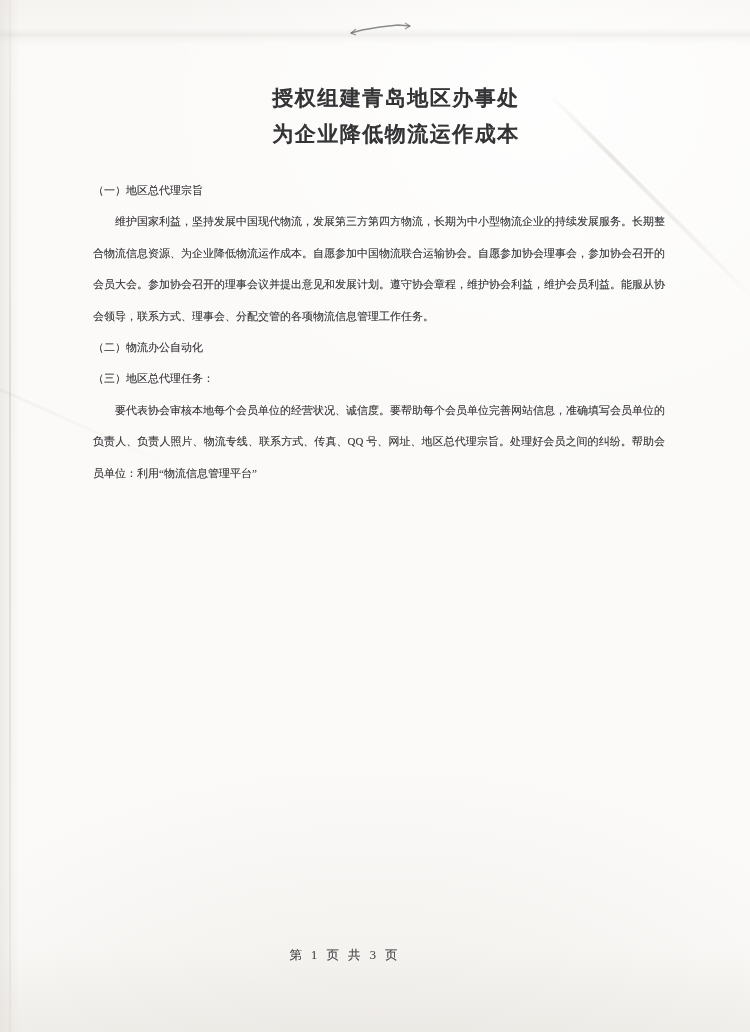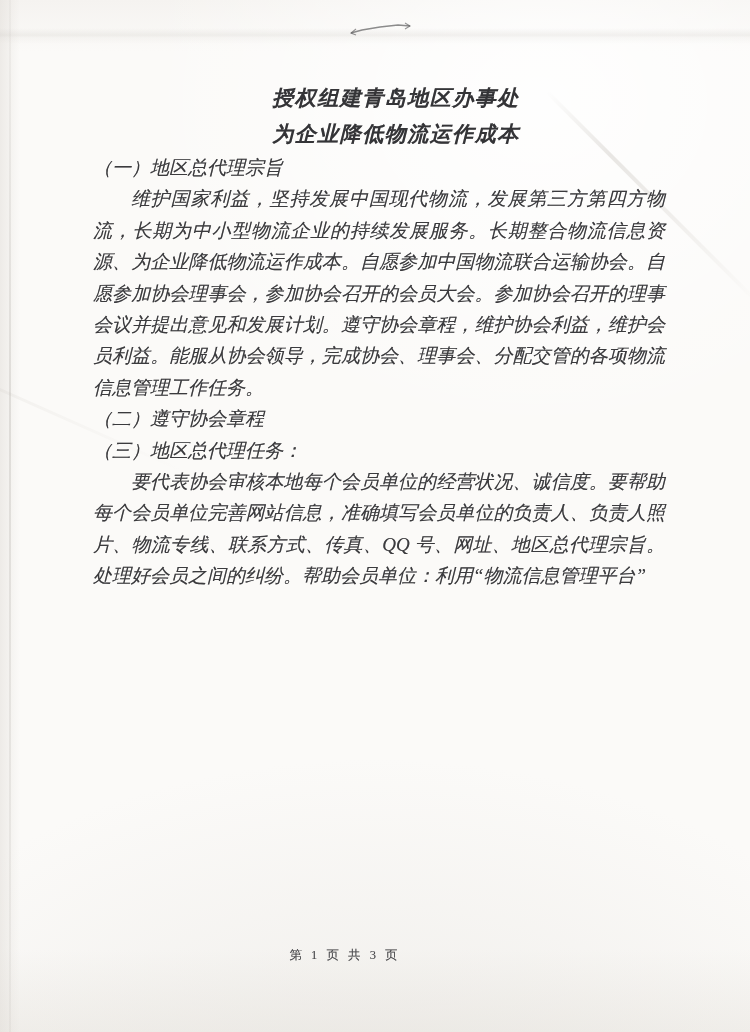--- a/index.html
+++ b/index.html
@@ -32,28 +32,28 @@
       background: linear-gradient(90deg, rgba(205,201,195,0.18), transparent);
       transform: rotate(24deg); transform-origin: left top;
     }
     .edge-line {
       position: absolute; left: 9px; top: 0; width: 2px; height: 100%;
       background: linear-gradient(180deg, rgba(185,181,175,0.10), rgba(172,168,162,0.30) 40%, rgba(185,181,175,0.14));
     }
     .staple { position: absolute; left: 348px; top: 21px; }
 
     
-    .content { position: absolute; left: 93px; top: 0; width: 572px; text-shadow: 0 0 0.5px rgba(59,59,62,0.45); font-style: italic; }
+    .content { position: absolute; left: 93px; top: 0; width: 572px; text-shadow: 0 0 0.5px rgba(59,59,62,0.45); }
     .title {
       padding-top: 80px; text-align: center; transform: translateX(17px);
       font-weight: bold; font-size: 21px; line-height: 36px; letter-spacing: 1.5px; color: #343437;
     }
     .parties { margin-top: 19px; font-size: 15px; line-height: 25.8px; }
     .party.indent { padding-left: 61px; }
-    .body { font-size: 19px; line-height: 31.4px; text-align: justify; }
+    .body { margin-top: 23px; font-size: 11px; line-height: 31.4px; text-align: justify; }
     .sec-heading { text-align: left; }
     .para { margin: 0; text-indent: 2em; }
     .footer {
       position: absolute; left: 0; width: 100%; top: 947px; text-align: center;
       transform: translateX(-30px);
       font-size: 12.5px; letter-spacing: 3px; color: #4c4c4f;
       text-shadow: 0 0 0.5px rgba(70,70,74,0.45);
     }
   </style>
 </head>
@@ -75,23 +75,23 @@
   <div class="content">
 
     <div class="title">
       <div>授权组建青岛地区办事处</div>
       <div>为企业降低物流运作成本</div>
     </div>
 
 
     <div class="body">
       <div class="sec-heading">（一）地区总代理宗旨</div>
-      <p class="para">维护国家利益，坚持发展中国现代物流，发展第三方第四方物流，长期为中小型物流企业的持续发展服务。长期整合物流信息资源、为企业降低物流运作成本。自愿参加中国物流联合运输协会。自愿参加协会理事会，参加协会召开的会员大会。参加协会召开的理事会议并提出意见和发展计划。遵守协会章程，维护协会利益，维护会员利益。能服从协会领导，完成协会、理事会、分配交管的各项物流信息管理工作任务。</p>
+      <p class="para">维护国家利益，坚持发展中国现代物流，发展第三方第四方物流，长期为中小型物流企业的持续发展服务。长期整合物流信息资源、为企业降低物流运作成本。自愿参加中国物流联合运输协会。自愿参加协会理事会，参加协会召开的会员大会。参加协会召开的理事会议并提出意见和发展计划。遵守协会章程，维护协会利益，维护会员利益。能服从协会领导，联系方式、理事会、分配交管的各项物流信息管理工作任务。</p>
 
-      <div class="sec-heading">（二）遵守协会章程</div>
+      <div class="sec-heading">（二）物流办公自动化</div>
 
       <div class="sec-heading">（三）地区总代理任务：</div>
       <p class="para">要代表协会审核本地每个会员单位的经营状况、诚信度。要帮助每个会员单位完善网站信息，准确填写会员单位的负责人、负责人照片、物流专线、联系方式、传真、QQ 号、网址、地区总代理宗旨。处理好会员之间的纠纷。帮助会员单位：利用“物流信息管理平台”</p>
     </div>
 
   </div>
 
   <div class="footer">第 1 页 共 3 页</div>
 
 </div>

